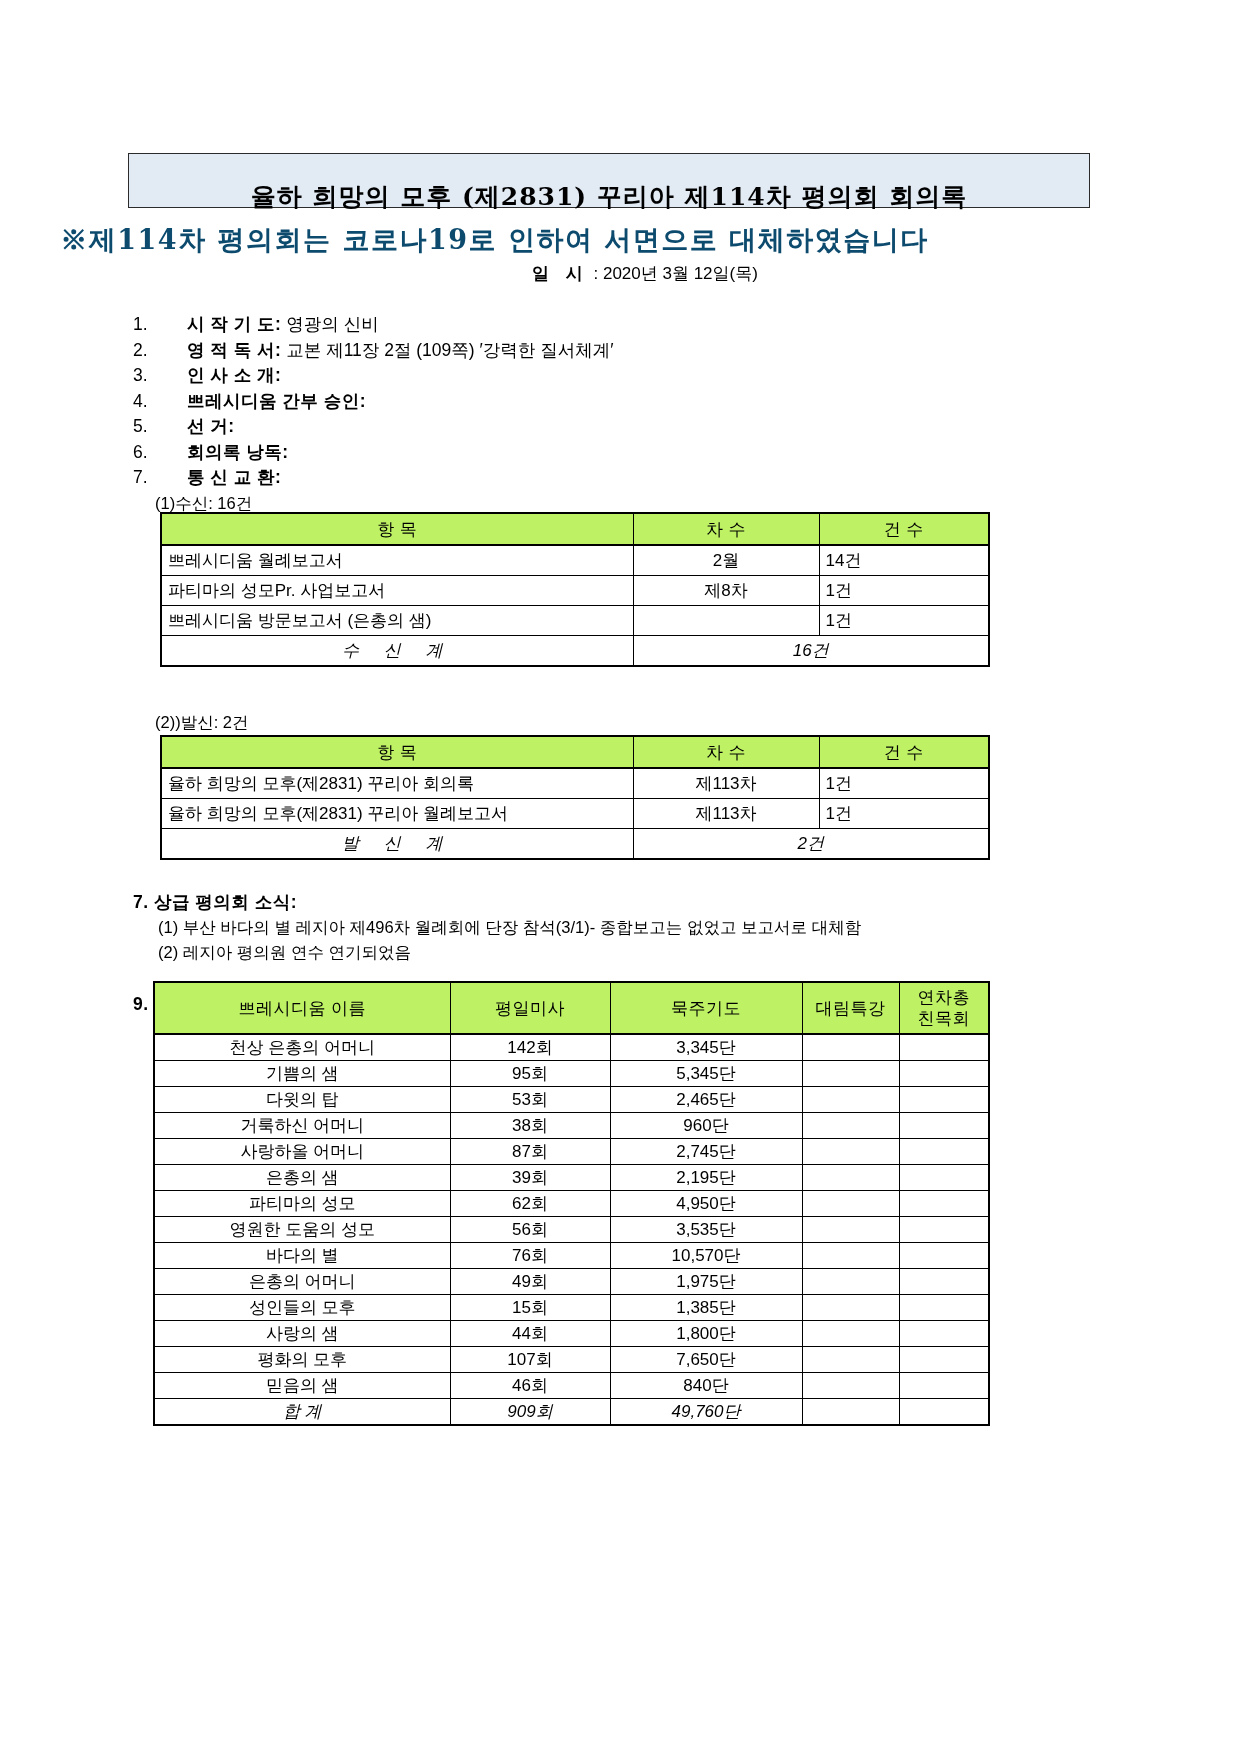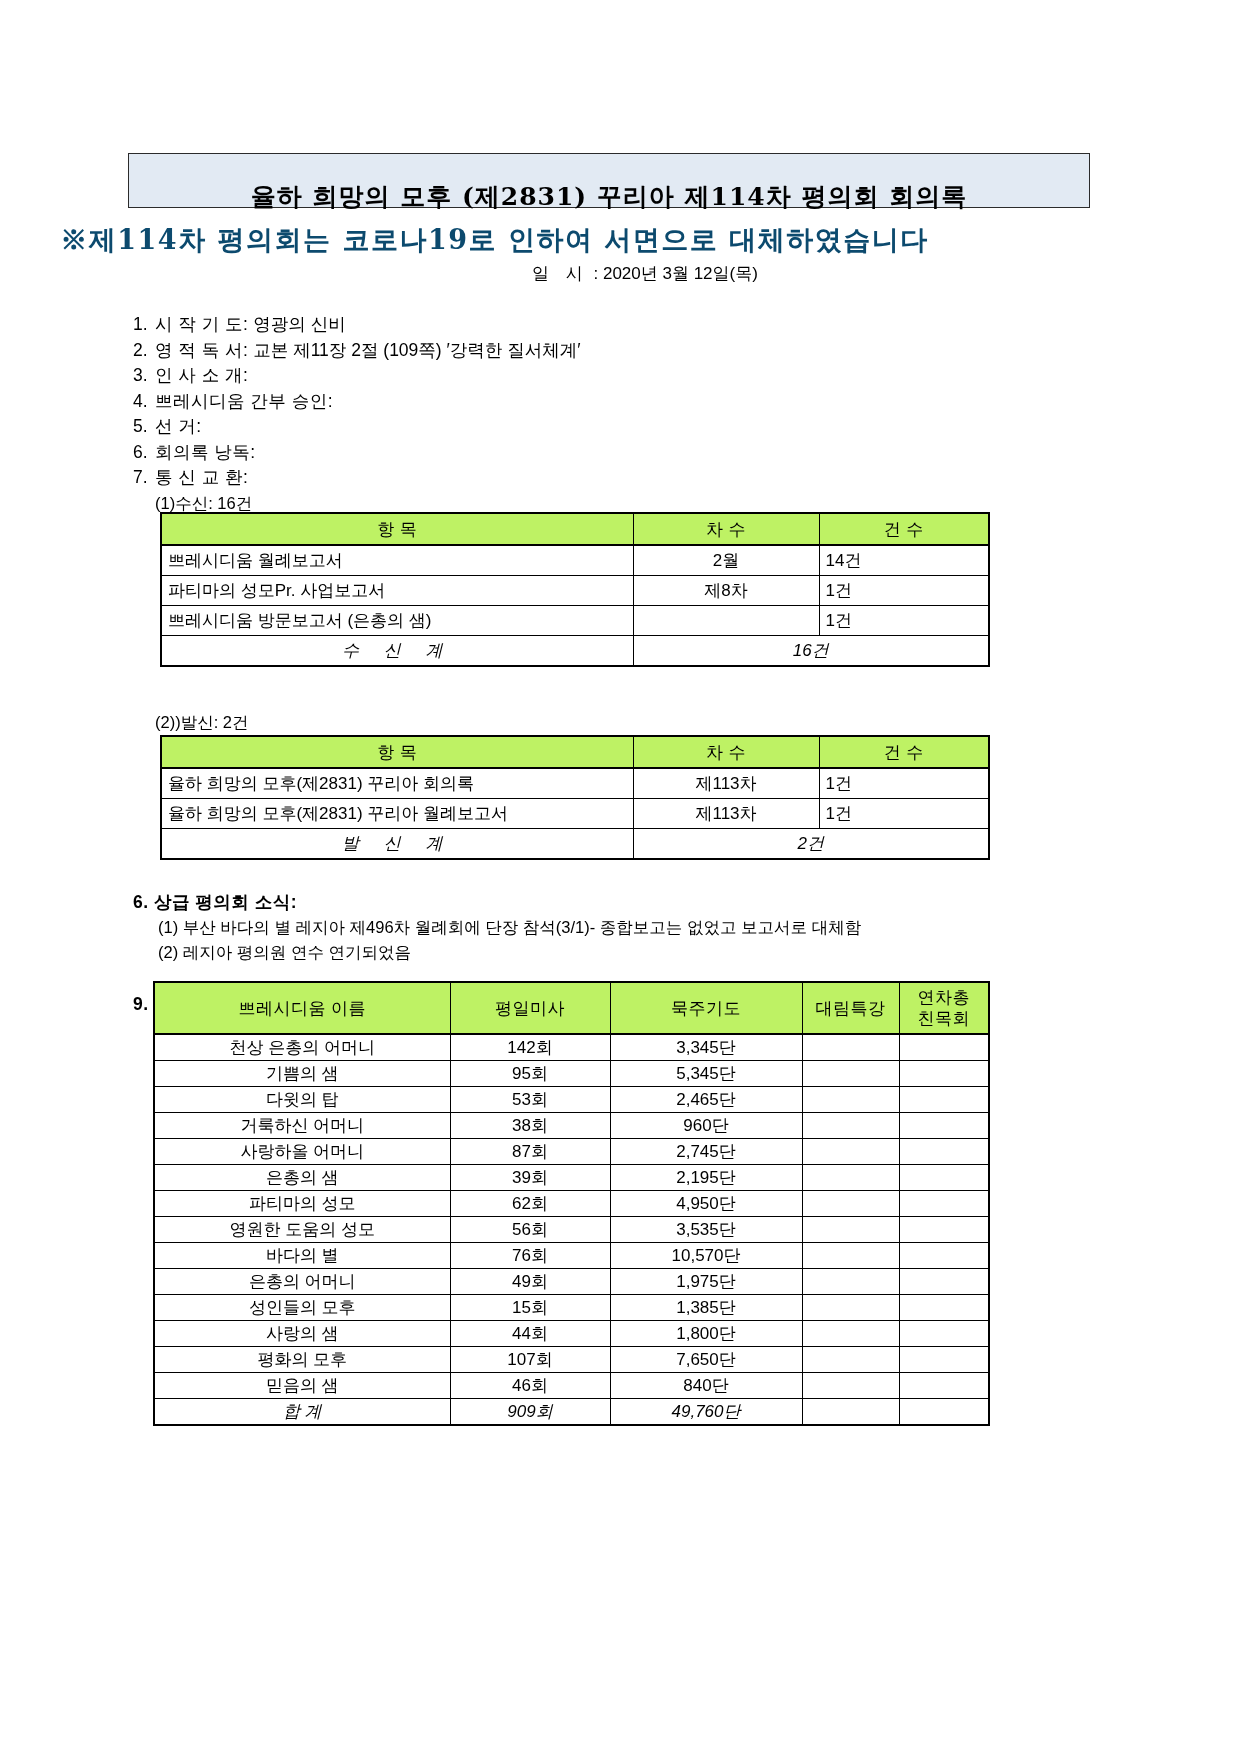--- a/index.html
+++ b/index.html
@@ -36,29 +36,29 @@
     font-size:27px;font-weight:bold;letter-spacing:1.5px;
     font-family:"DejaVu Serif","Liberation Serif",serif;
   }
   
   .meta{
     position:absolute;right:288px;width:420px;text-align:left;
     font-size:17px;
   }
   .meta.m1{top:262px;}
   .meta.m2{top:286px;}
-  .sp{letter-spacing:6px;}
+  .sp{letter-spacing:6px;font-weight:bold;}
   
   .agenda{
     position:absolute;left:133px;top:312px;width:1000px;
     font-size:17.5px;line-height:25.5px;
   }
   .agenda .row{white-space:nowrap;}
   .agenda .num{display:inline-block;width:22px;}
-  .agenda .lbl{font-weight:normal;letter-spacing:0.5px;}
+  .agenda .lbl{font-weight:bold;letter-spacing:0.5px;margin-left:32px;}
   .agenda .val{font-weight:normal;letter-spacing:0px;}
   .sub{
     font-size:16.5px;
     padding-left:22px;
   }
   
   table.grid{
     position:absolute;
     border-collapse:collapse;
     font-size:17px;
@@ -220,21 +220,21 @@
         <td class="c">제113차</td>
         <td class="l outer-r">1건</td>
       </tr>
       <tr class="last">
         <td class="c outer-l tot-sp">발  신  계</td>
         <td class="c outer-r" colspan="2">2건</td>
       </tr>
     </tbody>
   </table>
 
-  <div class="sec-label" style="left:133px;top:890px;">6. 상급 평의회 소식:</div>
+  <div class="sec-label" style="left:133px;top:890px;">7. 상급 평의회 소식:</div>
   <div class="sec-note" style="left:158px;top:915px;width:1000px;">(1) 부산 바다의 별 레지아 제496차 월례회에 단장 참석(3/1)- 종합보고는 없었고 보고서로 대체함</div>
   <div class="sec-note" style="left:158px;top:940px;width:1000px;">(2) 레지아  평의원  연수 연기되었음</div>
 
   <div class="sec-label" style="left:133px;top:992px;">9. 월례보고:</div>
 
   <table class="grid" id="tbl-monthly">
     <colgroup>
         <col class="m1">
         <col class="m2">
         <col class="m3">

